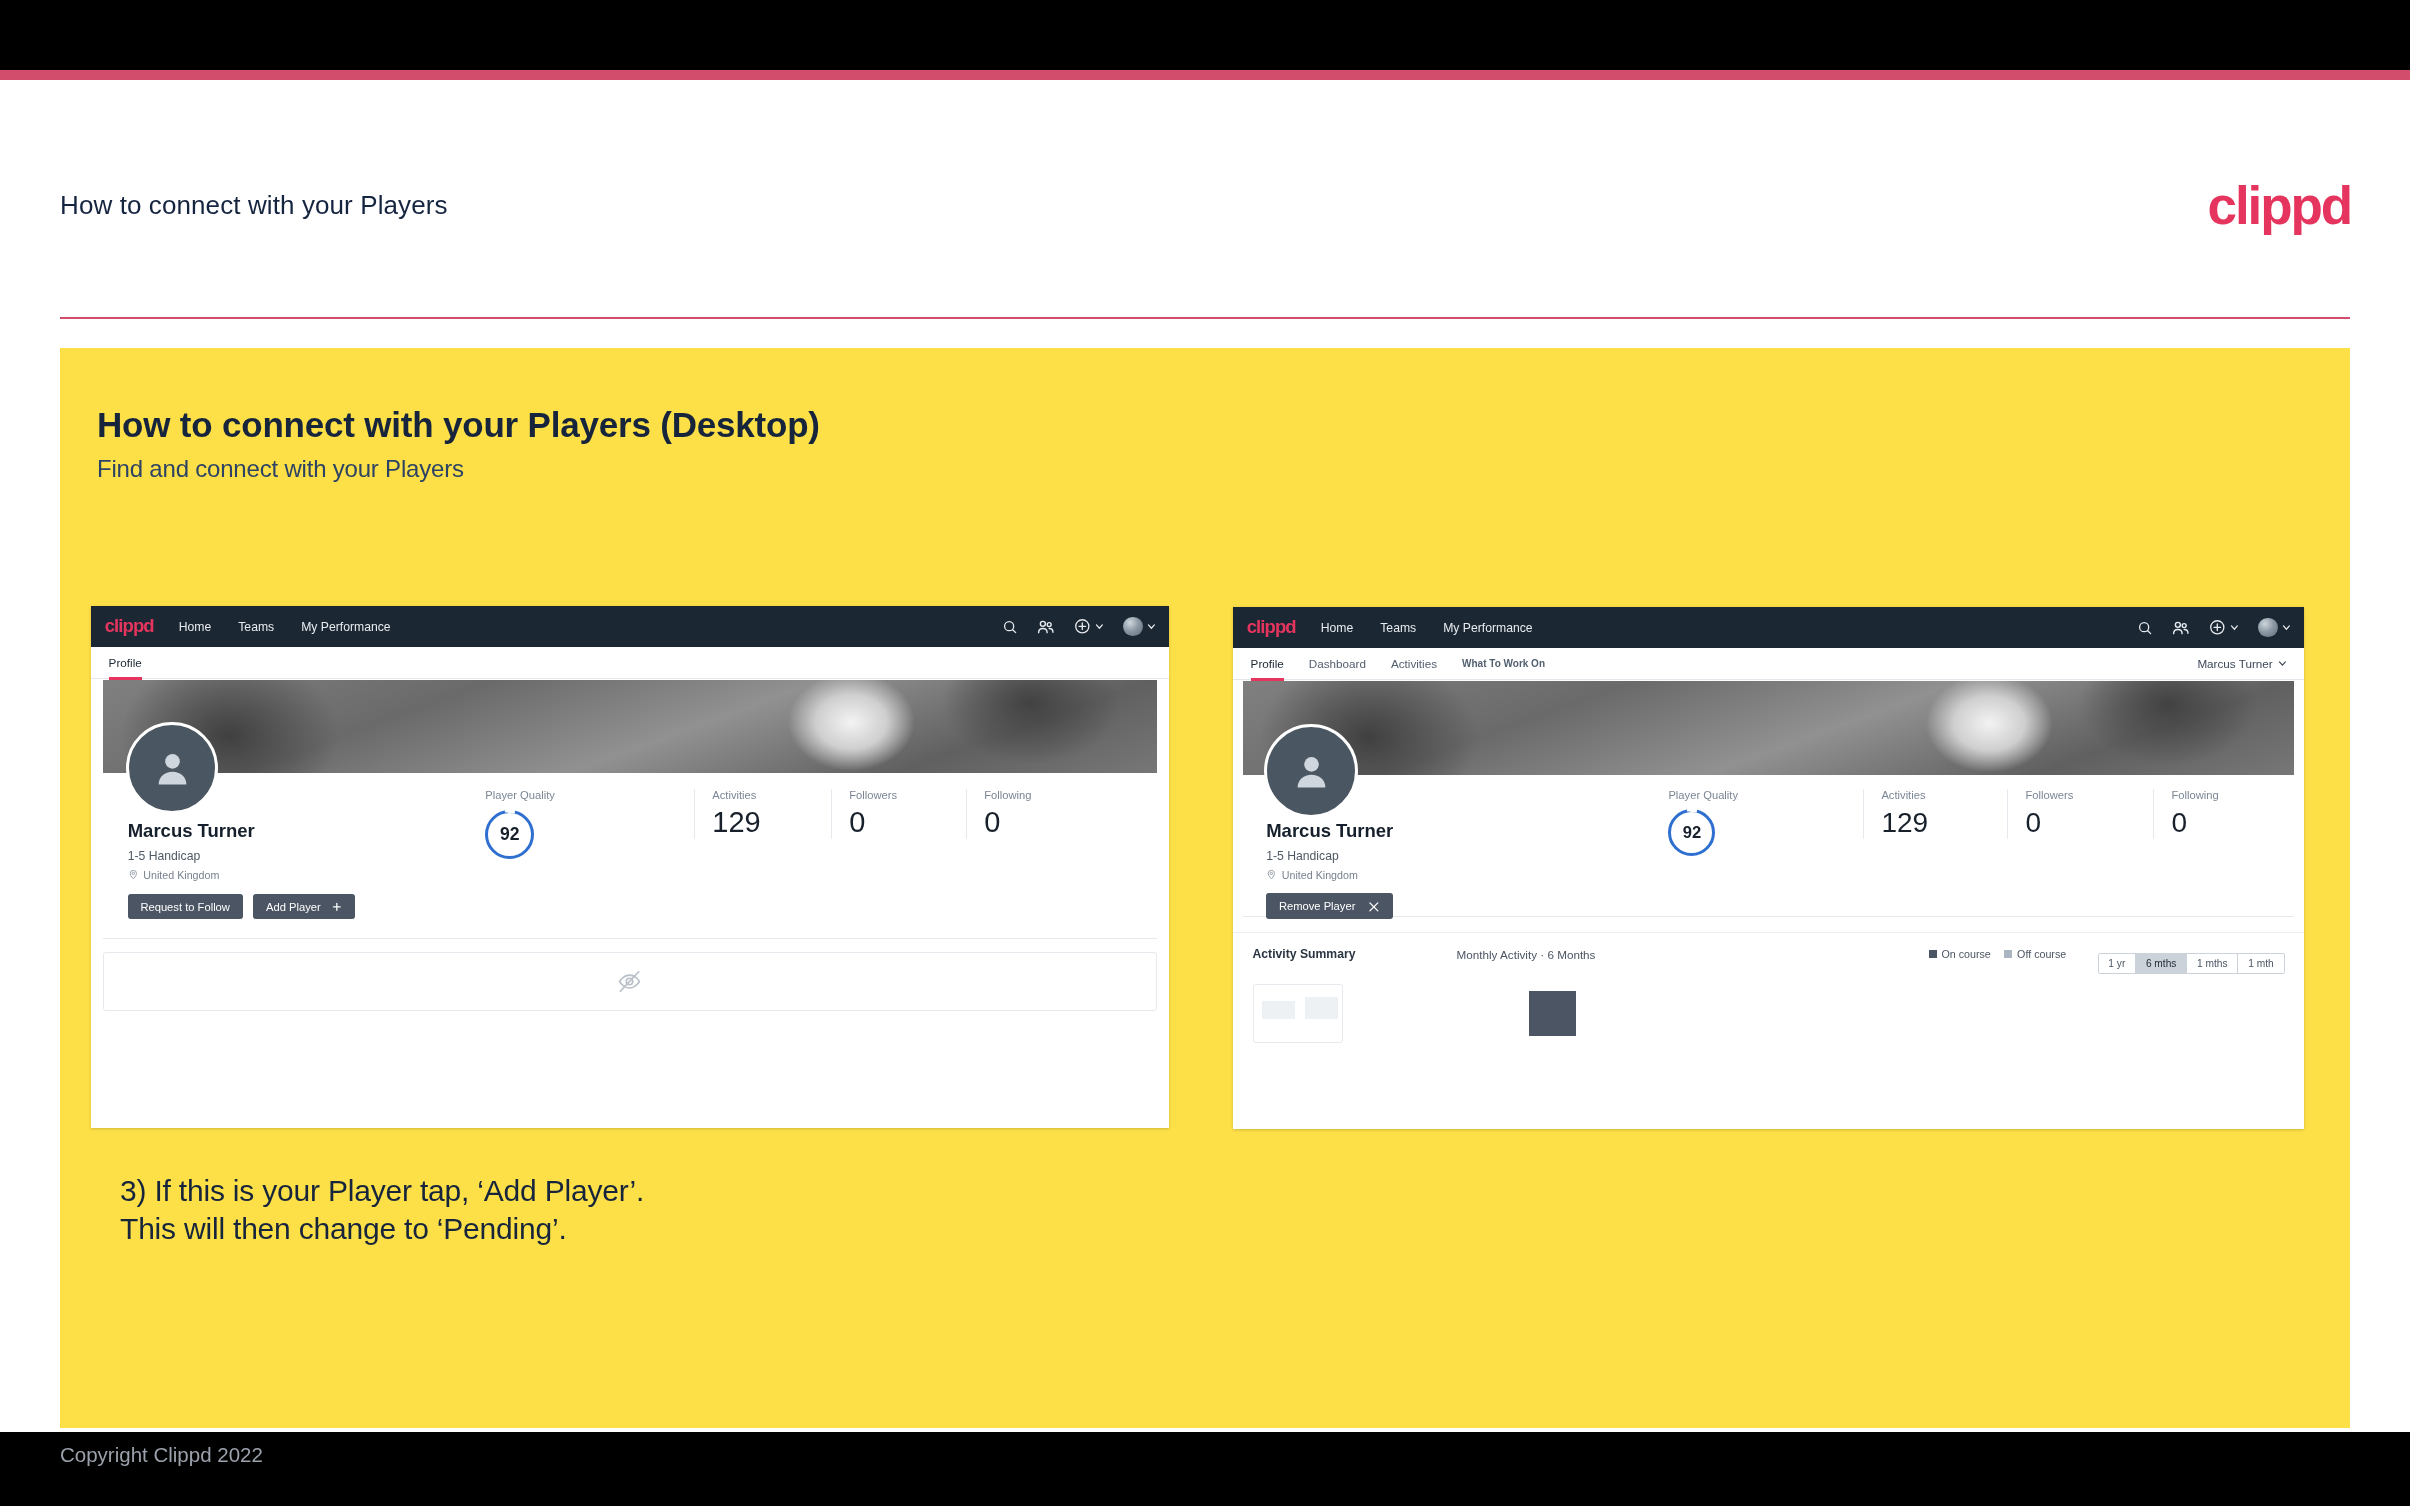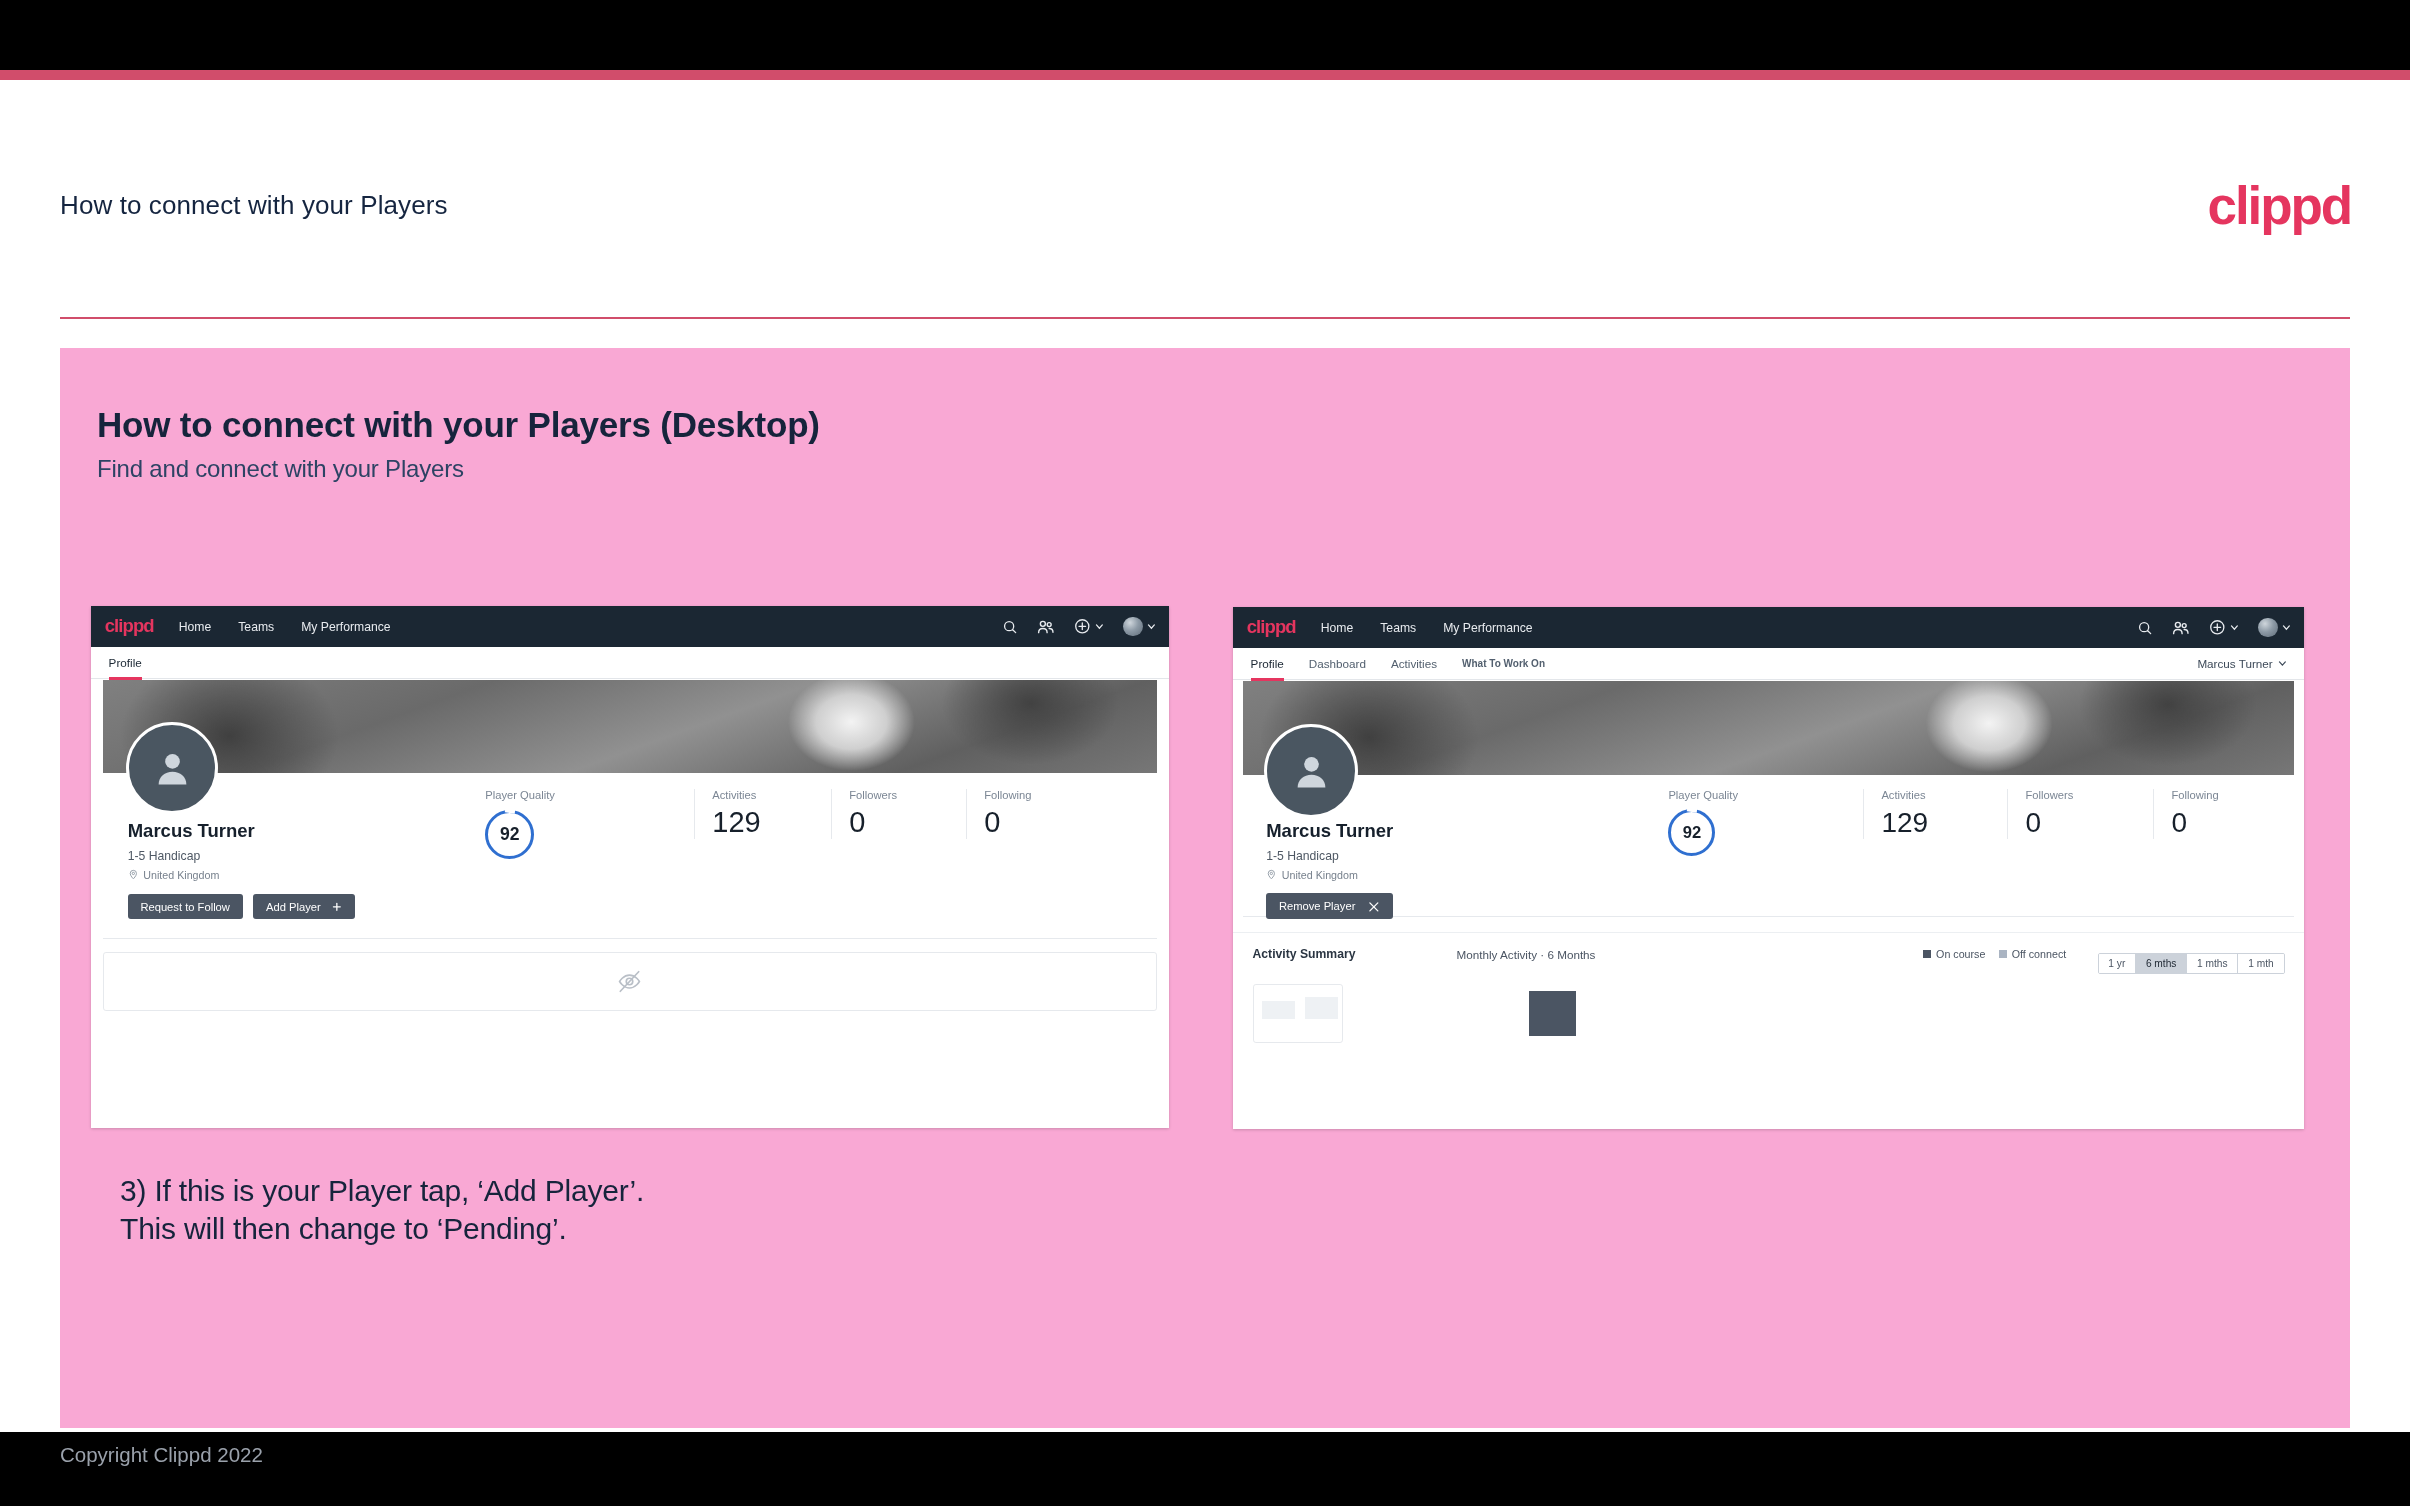--- a/index.html
+++ b/index.html
@@ -40,21 +40,21 @@
   }
   .header-rule {
     position:absolute; left:60px; top:237px; width:2290px; height:2px;
     background:#d14d6b;
   }
 
   
   .panel {
     position:absolute; left:60px; top:268px;
     width:2290px; height:1080px;
-    background:#f9a8d4;
+    background:#fde047;
   }
 
   .panel-title {
     position:absolute; left:37px; top:57px;
     font-size:35px; font-weight:700; color:#16243c; letter-spacing:-0.2px;
   }
   .panel-subtitle {
     position:absolute; left:37px; top:107px;
     font-size:24px; font-weight:400; color:#2d4364; letter-spacing:-0.2px;
   }
@@ -434,21 +434,21 @@
         <div class="actbar" style="top:325px; height:43px; padding:0 19.5px;">
           <span class="act-title" style="font-size:12.2px;">Activity Summary</span>
           <span class="act-sub" style="font-size:11.7px; margin-left:101px;">Monthly Activity · 6 Months</span>
           <span class="legend" style="gap:13.7px;">
             <span class="lg-item" style="font-size:10.7px; gap:4.9px;">
               <span class="lg-sw" style="width:7.8px;height:7.8px;background:#4b5563;"></span>
               <span>On course</span>
             </span>
             <span class="lg-item" style="font-size:10.7px; gap:4.9px;">
               <span class="lg-sw" style="width:7.8px;height:7.8px;background:#aab4c2;"></span>
-              <span>Off connect</span>
+              <span>Off course</span>
             </span>
             <span class="seg" style="margin-left:17.6px;margin-top:19px;">
               <span class="seg-btn" style="font-size:10.2px; padding:3.9px 9.8px;">1 yr</span>
               <span class="seg-btn on" style="font-size:10.2px; padding:3.9px 9.8px;">6 mths</span>
               <span class="seg-btn" style="font-size:10.2px; padding:3.9px 9.8px;">1 mths</span>
               <span class="seg-btn" style="font-size:10.2px; padding:3.9px 9.8px;">1 mth</span>
             </span>
           </span>
         </div>
 

